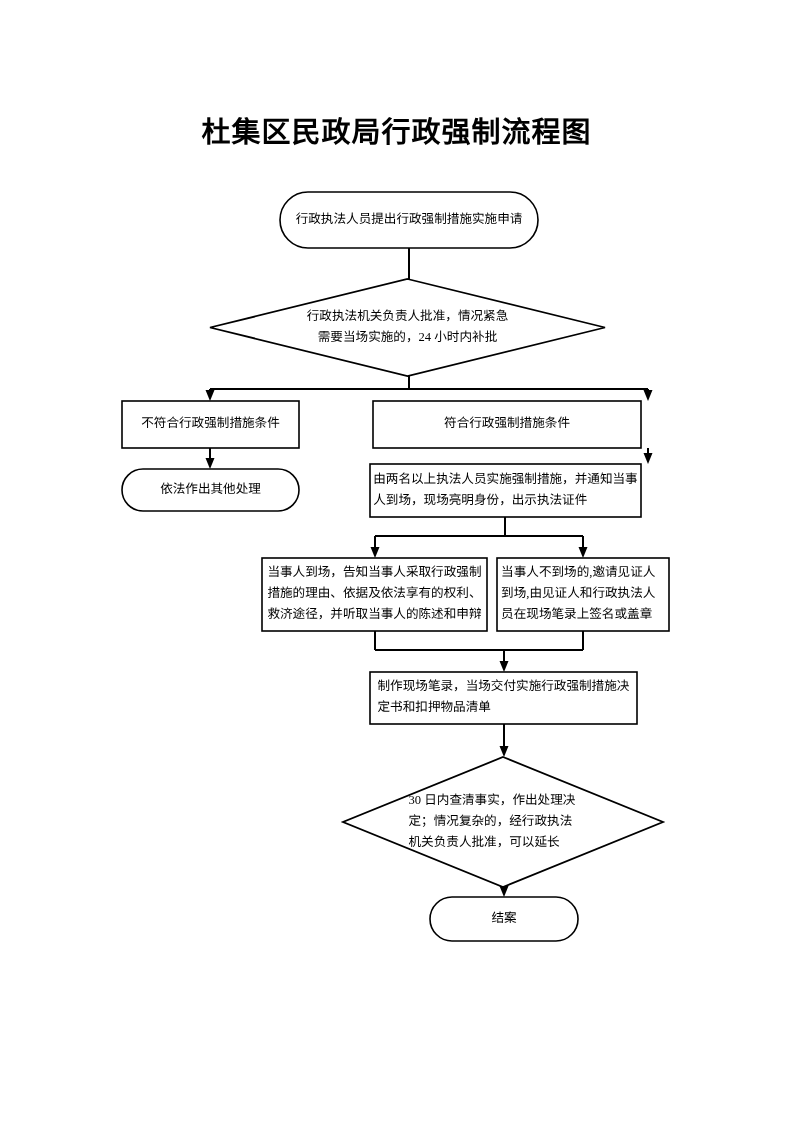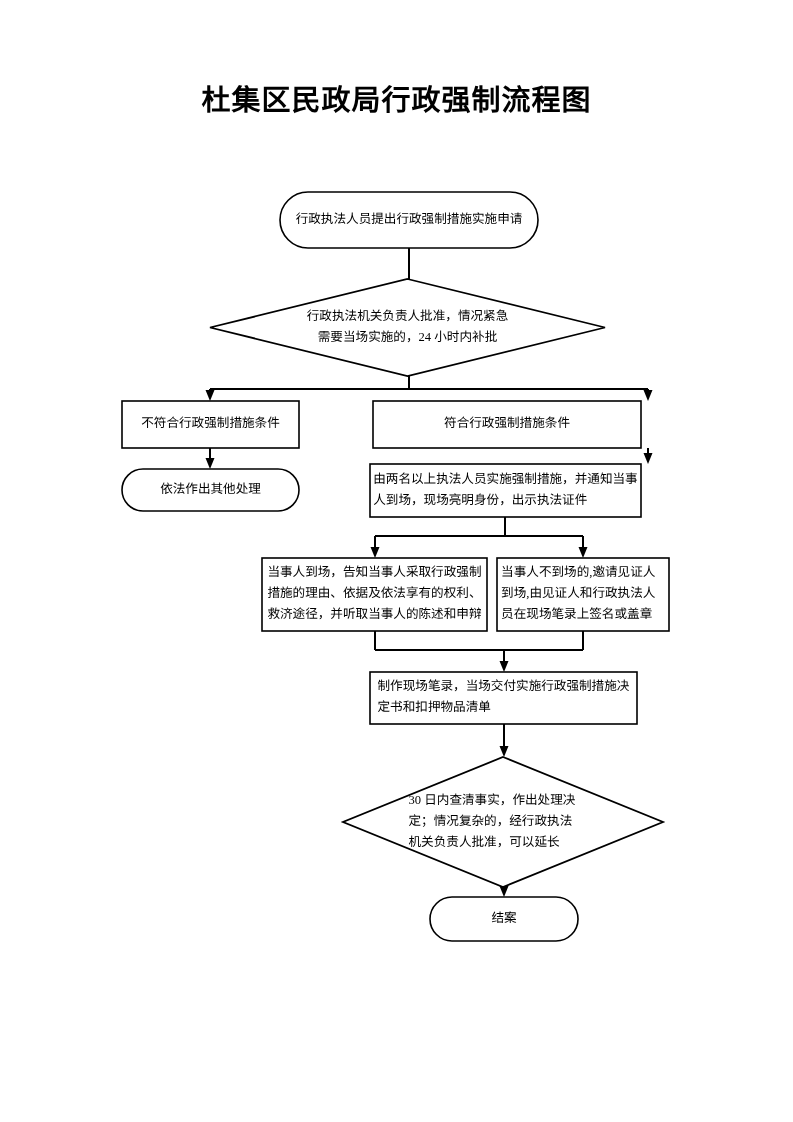--- a/index.html
+++ b/index.html
@@ -18,21 +18,21 @@
   }
   #page {
     position: relative;
     width: 793px;
     height: 1122px;
     background: #ffffff;
   }
   #doc-title {
     position: absolute;
     left: 0;
-    top: 76px;
+    top: 108px;
     width: 793px;
     text-align: center;
     font-family: "Liberation Serif", "DejaVu Serif", serif;
     font-weight: bold;
     font-size: 29px;
     letter-spacing: 1px;
     color: #000000;
     white-space: nowrap;
   }
   #flow-svg {

